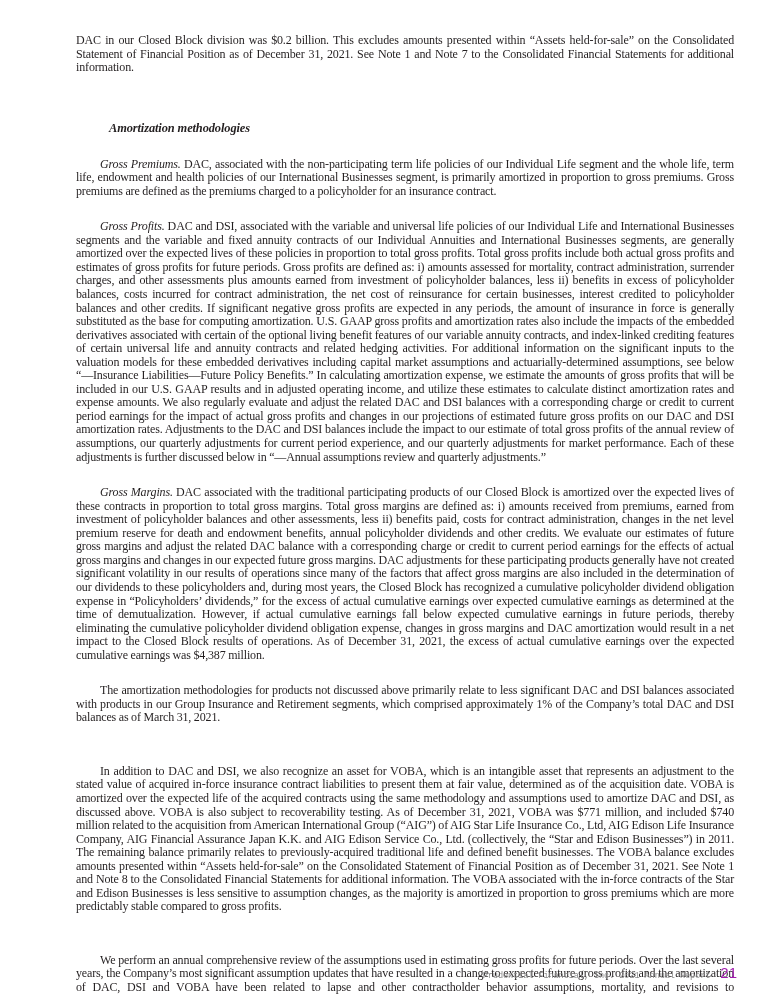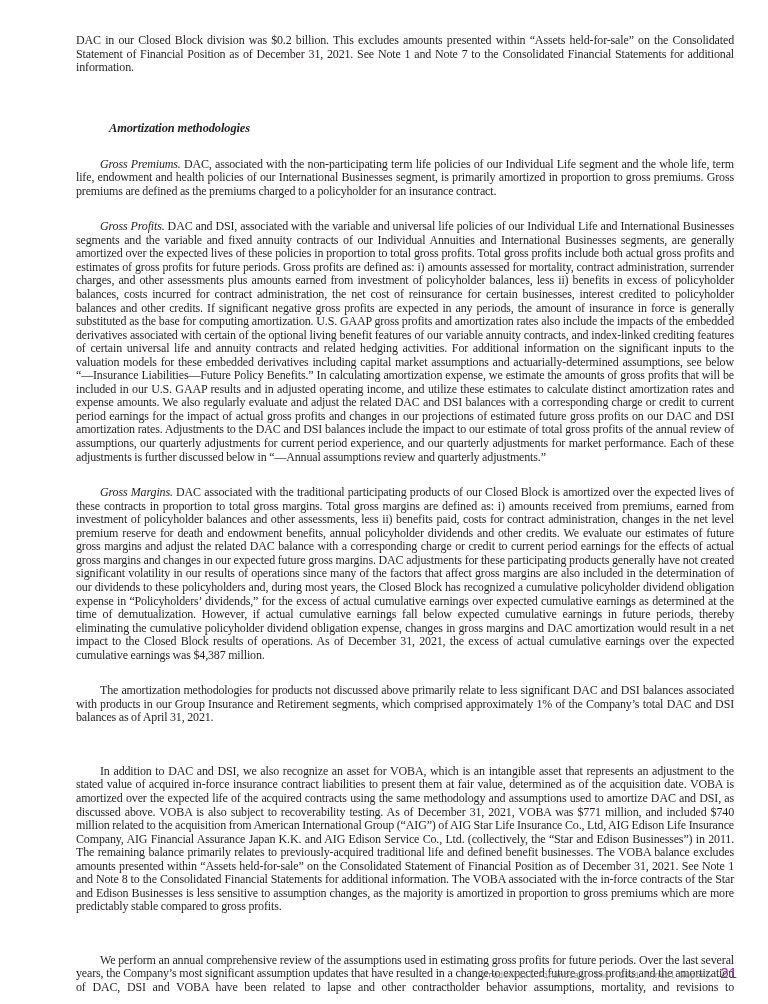--- a/index.html
+++ b/index.html
@@ -82,21 +82,21 @@
 
   <p class="body-text indent"><span class="lead">Gross Premiums.</span><span>  DAC, associated with the non-participating term life policies of our Individual Life segment and the whole life, term life, endowment and health policies of our International Businesses segment, is primarily amortized in proportion to gross premiums. Gross premiums are defined as the premiums charged to a policyholder for an insurance contract.</span></p>
   <div class="gap-p-p"></div>
 
   <p class="body-text indent"><span class="lead">Gross Profits.</span><span> DAC and DSI, associated with the variable and universal life policies of our Individual Life and International Businesses segments and the variable and fixed annuity contracts of our Individual Annuities and International Businesses segments, are generally amortized over the expected lives of these policies in proportion to total gross profits. Total gross profits include both actual gross profits and estimates of gross profits for future periods. Gross profits are defined as: i) amounts assessed for mortality, contract administration, surrender charges, and other assessments plus amounts earned from investment of policyholder balances, less ii) benefits in excess of policyholder balances, costs incurred for contract administration, the net cost of reinsurance for certain businesses, interest credited to policyholder balances and other credits. If significant negative gross profits are expected in any periods, the amount of insurance in force is generally substituted as the base for computing amortization. U.S. GAAP gross profits and amortization rates also include the impacts of the embedded derivatives associated with certain of the optional living benefit features of our variable annuity contracts, and index-linked crediting features of certain universal life and annuity contracts and related hedging activities. For additional information on the significant inputs to the valuation models for these embedded derivatives including capital market assumptions and actuarially-determined assumptions, see below “—Insurance Liabilities—Future Policy Benefits.” In calculating amortization expense, we estimate the amounts of gross profits that will be included in our U.S. GAAP results and in adjusted operating income, and utilize these estimates to calculate distinct amortization rates and expense amounts. We also regularly evaluate and adjust the related DAC and DSI balances with a corresponding charge or credit to current period earnings for the impact of actual gross profits and changes in our projections of estimated future gross profits on our DAC and DSI amortization rates. Adjustments to the DAC and DSI balances include the impact to our estimate of total gross profits of the annual review of assumptions, our quarterly adjustments for current period experience, and our quarterly adjustments for market performance. Each of these adjustments is further discussed below in “—Annual assumptions review and quarterly adjustments.”</span></p>
   <div class="gap-p-p"></div>
 
   <p class="body-text indent"><span class="lead">Gross Margins.</span><span>  DAC associated with the traditional participating products of our Closed Block is amortized over the expected lives of these contracts in proportion to total gross margins. Total gross margins are defined as: i) amounts received from premiums, earned from investment of policyholder balances and other assessments, less ii) benefits paid, costs for contract administration, changes in the net level premium reserve for death and endowment benefits, annual policyholder dividends and other credits. We evaluate our estimates of future gross margins and adjust the related DAC balance with a corresponding charge or credit to current period earnings for the effects of actual gross margins and changes in our expected future gross margins. DAC adjustments for these participating products generally have not created significant volatility in our results of operations since many of the factors that affect gross margins are also included in the determination of our dividends to these policyholders and, during most years, the Closed Block has recognized a cumulative policyholder dividend obligation expense in “Policyholders’ dividends,” for the excess of actual cumulative earnings over expected cumulative earnings as determined at the time of demutualization. However, if actual cumulative earnings fall below expected cumulative earnings in future periods, thereby eliminating the cumulative policyholder dividend obligation expense, changes in gross margins and DAC amortization would result in a net impact to the Closed Block results of operations. As of December 31, 2021, the excess of actual cumulative earnings over the expected cumulative earnings was $4,387 million.</span></p>
   <div class="gap-p-p"></div>
 
-  <p class="body-text indent"><span>The amortization methodologies for products not discussed above primarily relate to less significant DAC and DSI balances associated with products in our Group Insurance and Retirement segments, which comprised approximately 1% of the Company’s total DAC and DSI balances as of April 31, 2021.</span></p>
+  <p class="body-text indent"><span>The amortization methodologies for products not discussed above primarily relate to less significant DAC and DSI balances associated with products in our Group Insurance and Retirement segments, which comprised approximately 1% of the Company’s total DAC and DSI balances as of March 31, 2021.</span></p>
 
   <div class="gap-p-h"></div>
 
   <div class="gap-h-p"></div>
 
   <p class="body-text indent"><span>In addition to DAC and DSI, we also recognize an asset for VOBA, which is an intangible asset that represents an adjustment to the stated value of acquired in-force insurance contract liabilities to present them at fair value, determined as of the acquisition date. VOBA is amortized over the expected life of the acquired contracts using the same methodology and assumptions used to amortize DAC and DSI, as discussed above. VOBA is also subject to recoverability testing. As of December 31, 2021, VOBA was $771 million, and included $740 million related to the acquisition from American International Group (“AIG”) of AIG Star Life Insurance Co., Ltd, AIG Edison Life Insurance Company, AIG Financial Assurance Japan K.K. and AIG Edison Service Co., Ltd. (collectively, the “Star and Edison Businesses”) in 2011. The remaining balance primarily relates to previously-acquired traditional life and defined benefit businesses. The VOBA balance excludes amounts presented within “Assets held-for-sale” on the Consolidated Statement of Financial Position as of December 31, 2021. See Note 1 and Note 8 to the Consolidated Financial Statements for additional information. The VOBA associated with the in-force contracts of the Star and Edison Businesses is less sensitive to assumption changes, as the majority is amortized in proportion to gross premiums which are more predictably stable compared to gross profits.</span></p>
 
   <div class="gap-p-h"></div>
 
   <div class="gap-h-p"></div>

